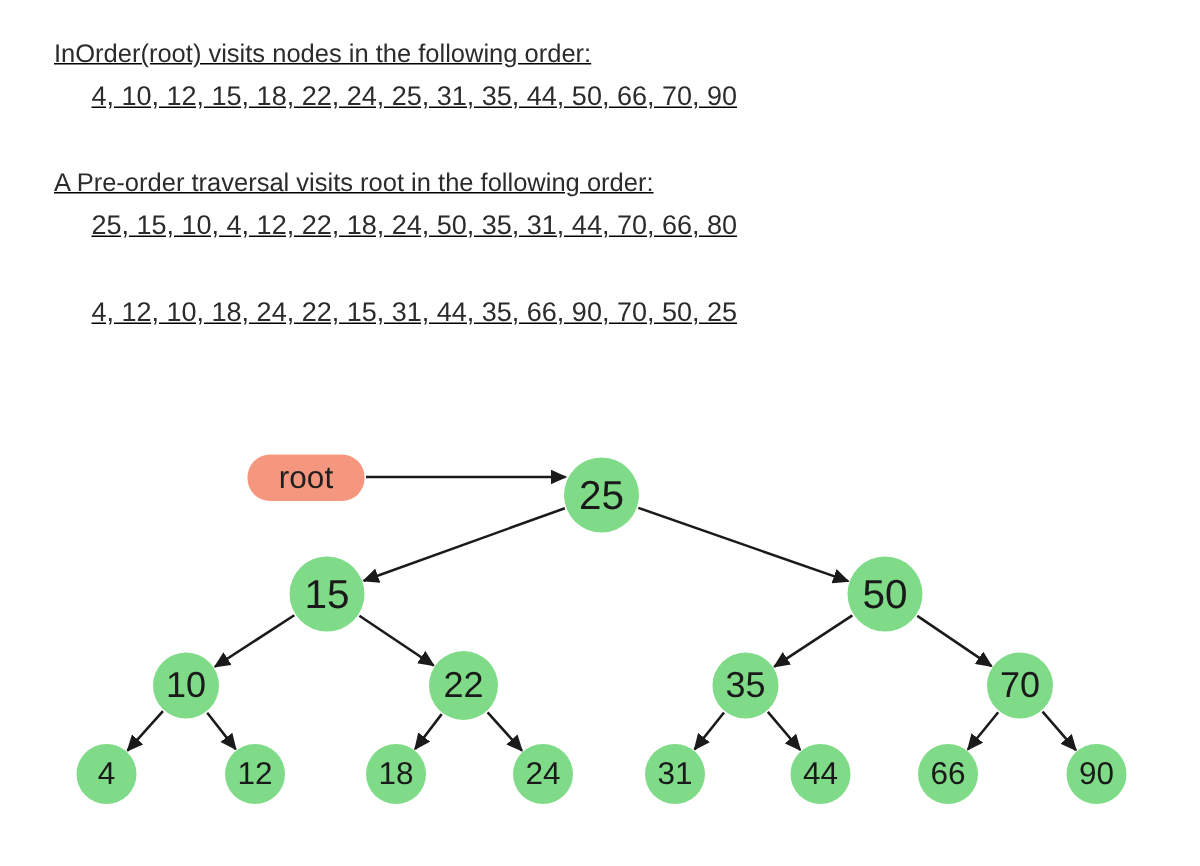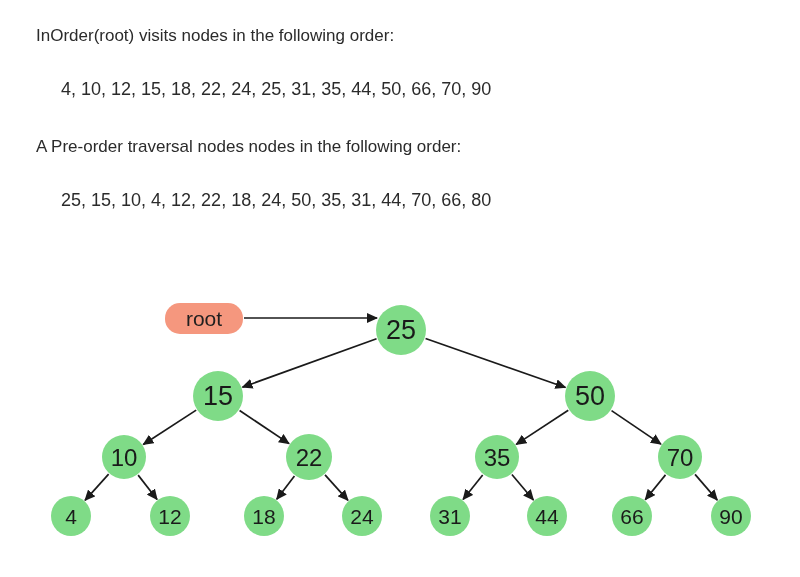--- a/index.html
+++ b/index.html
@@ -9,56 +9,56 @@
     height: 577px;
     background: #ffffff;
     overflow: hidden;
     font-family: "Liberation Sans", sans-serif;
   }
   .traversals {
     position: absolute;
     left: 36px;
     top: 22px;
   }
-  .tblock { margin-bottom: 30px; }
+  .tblock { margin-bottom: 30px; text-decoration: underline; }
   .t-title {
     font-size: 17px;
     line-height: 28px;
     color: #2b2b2b;
     white-space: nowrap;
   }
   .t-seq {
     font-size: 18px;
     line-height: 28px;
     color: #2b2b2b;
     padding-left: 25px;
     white-space: nowrap;
-    margin-top: 25px;
   }
   #tree-svg {
     position: absolute;
     left: 0;
     top: 0;
   }
 </style>
 </head>
 <body>
 
 <div class="canvas">
 
   <div class="traversals">
     <div class="tblock">
       <div class="t-title">InOrder(root) visits nodes in the following order:</div>
       <div class="t-seq">4, 10, 12, 15, 18, 22, 24, 25, 31, 35, 44, 50, 66, 70, 90</div>
     </div>
     <div class="tblock">
-      <div class="t-title">A Pre-order traversal nodes nodes in the following order:</div>
+      <div class="t-title">A Pre-order traversal visits root in the following order:</div>
       <div class="t-seq">25, 15, 10, 4, 12, 22, 18, 24, 50, 35, 31, 44, 70, 66, 80</div>
     </div>
     <div class="tblock">
+      <div class="t-seq">4, 12, 10, 18, 24, 22, 15, 31, 44, 35, 66, 90, 70, 50, 25</div>
     </div>
   </div>
 
   <svg id="tree-svg" width="800" height="577" viewBox="0 0 800 577" xmlns="http://www.w3.org/2000/svg">
       <defs>
         <marker id="arrow" viewBox="0 0 11 10" refX="10" refY="5" markerWidth="11" markerHeight="10" markerUnits="userSpaceOnUse" orient="auto">
           <path d="M0,0 L11,5 L0,10 z" fill="#1a1a1a"></path>
         </marker>
       </defs>
       <line x1="376.542042673692" y1="338.82090264227503" x2="242.45795732630805" y2="387.17909735772497" stroke="#1a1a1a" stroke-width="1.7" marker-end="url(#arrow)"></line>

